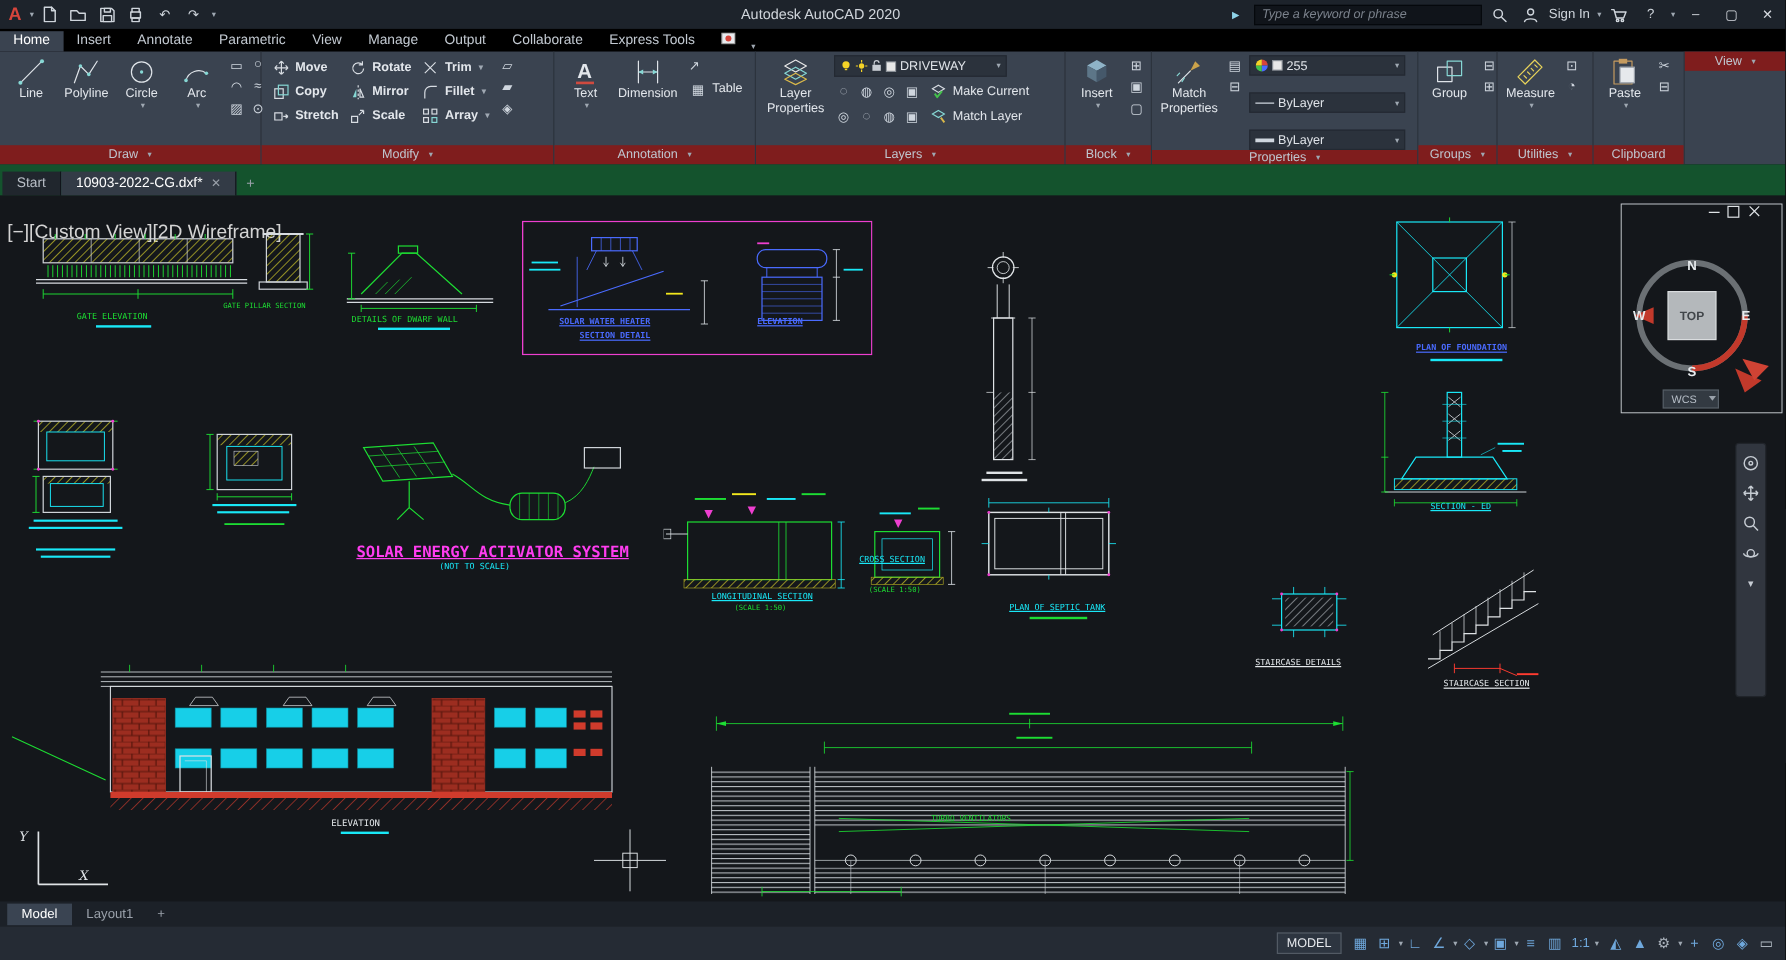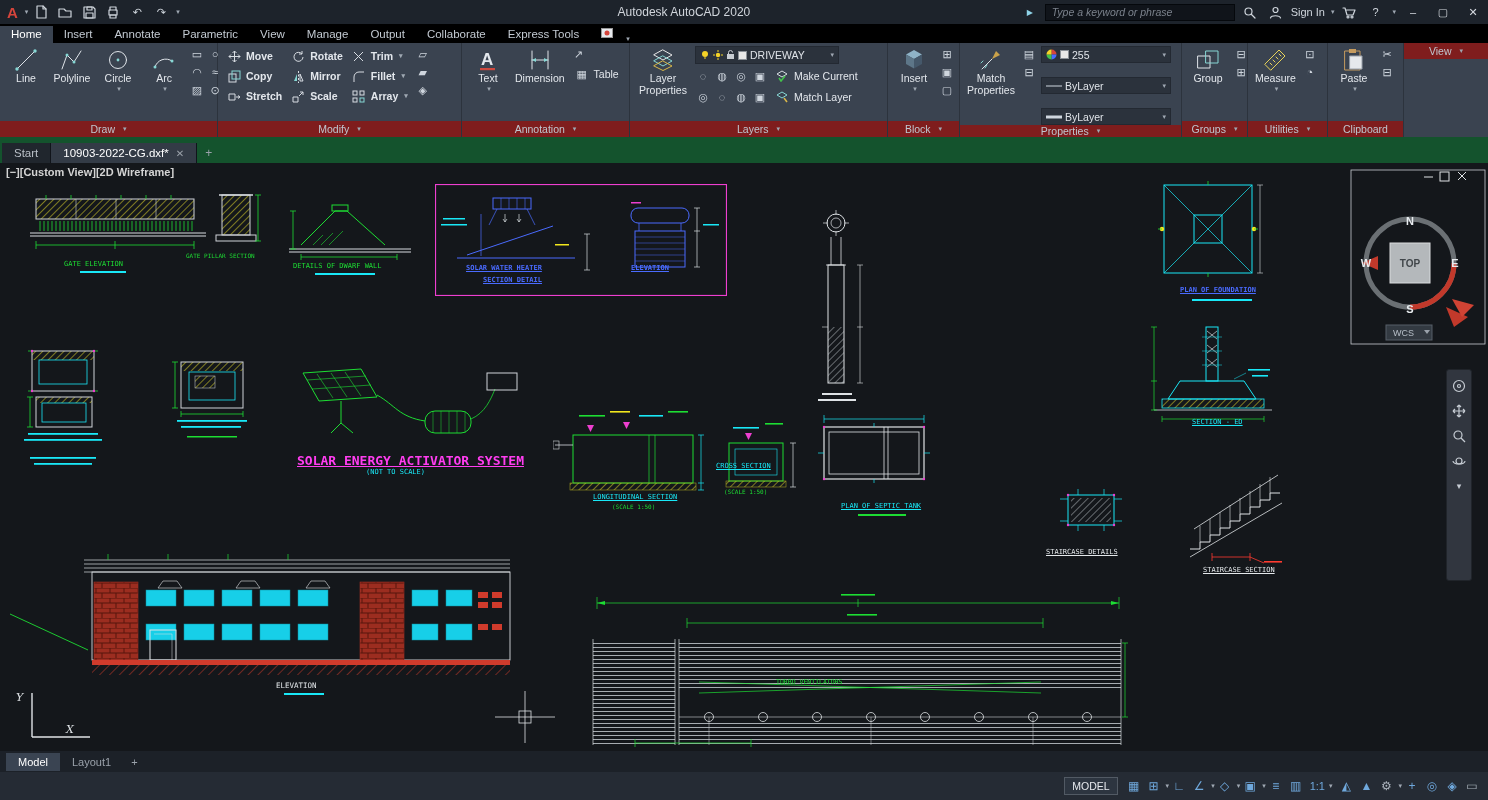--- a/index.html
+++ b/index.html
@@ -49,21 +49,21 @@
   .ftab .x{color:#9aa1aa;font-size:10px;}
   .ftplus{padding:3px 8px;color:#9aa1aa;font-size:12px;}
 
   
   .canvas{position:relative;height:588px;background:#14171b;overflow:hidden;flex:0 0 588px;}
   .cad{position:absolute;}
   .cl{position:absolute;white-space:nowrap;font-family:"DejaVu Sans Mono",monospace;font-size:7px;line-height:1;}
   .u{text-decoration:underline;text-align:center;}
   .cg{color:#1ddd33}.cc{color:#19e8f7}.cb{color:#4a6bff}.cm{color:#ff3df0}.cw{color:#e4e8eb}
   .tl{position:absolute;height:1.5px;background:#19e8f7;}
-  .vplabel{position:absolute;left:6px;top:3px;font-size:11px;color:#d4d4d4;font-weight:bold;}
+  .vplabel{position:absolute;left:6px;top:22px;font-size:16px;color:#d4d4d4;}
   .navbar{position:absolute;left:1446px;top:206px;width:26px;height:212px;background:rgba(52,58,66,.92);border:1px solid #20242a;border-radius:3px;display:flex;flex-direction:column;align-items:center;gap:9px;padding-top:8px;}
   .nbi{width:16px;height:16px;display:flex;align-items:center;justify-content:center;}
   .nbi svg{stroke:#c6ccd3;fill:none;stroke-width:1.2;}
 
   
   .laytabs{height:21px;background:#1c2128;display:flex;align-items:center;padding-left:6px;font-size:11px;flex:0 0 21px;}
   .ltab{padding:3px 12px;color:#9aa1aa;}
   .ltab.active{background:#3a4452;color:#fff;}
   .ltplus{padding:0 8px;color:#9aa1aa;}
 

